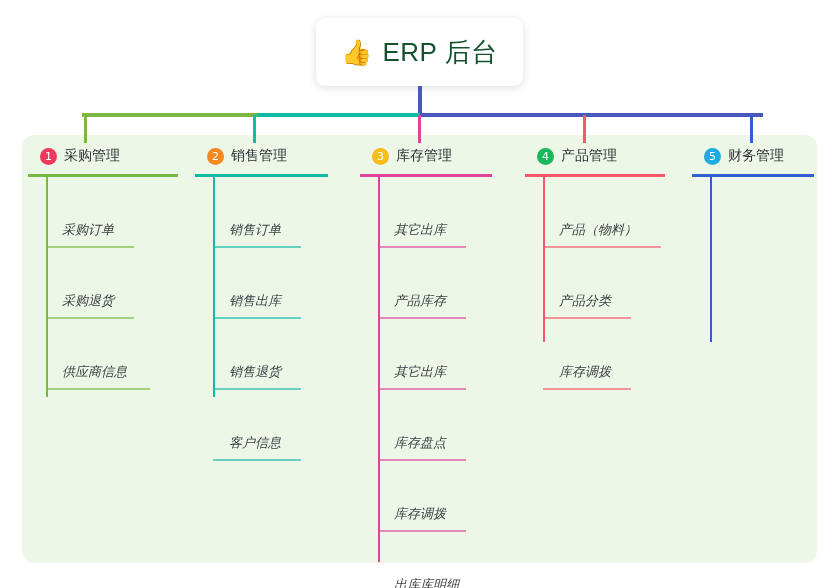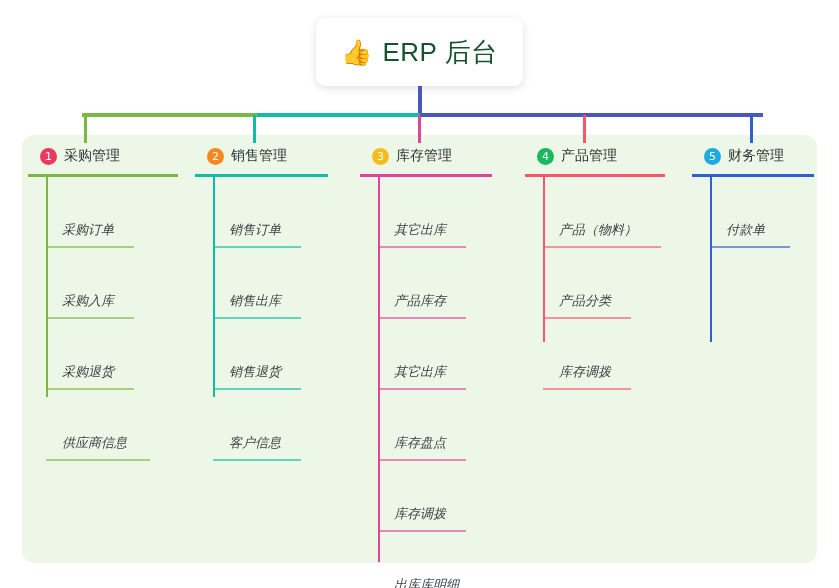--- a/index.html
+++ b/index.html
@@ -179,24 +179,20 @@
           <span class="col-title">采购管理</span>
         </div>
         <div class="col-rule" style="background: rgb(121, 184, 67); width: 150px;"></div>
         <div class="leaves">
           <div class="spine" style="background: rgb(121, 184, 67); height: 220px;"></div>
           <div class="leaf">
             <span class="leaf-label">采购订单</span>
             <div class="leaf-rule" style="background: rgb(121, 184, 67); width: 88px; opacity: 0.62;"></div>
           </div>
           <div class="leaf">
-            <span class="leaf-label">采购入库</span>
-            <div class="leaf-rule" style="background: rgb(121, 184, 67); width: 88px; opacity: 0.62;"></div>
-          </div>
-          <div class="leaf">
             <span class="leaf-label">采购退货</span>
             <div class="leaf-rule" style="background: rgb(121, 184, 67); width: 88px; opacity: 0.62;"></div>
           </div>
           <div class="leaf">
             <span class="leaf-label">供应商信息</span>
             <div class="leaf-rule" style="background: rgb(121, 184, 67); width: 104px; opacity: 0.62;"></div>
           </div>
         </div>
       </div>
       <div class="column" style="left: 195px; width: 133px;">
@@ -282,21 +278,17 @@
         </div>
       </div>
       <div class="column" style="left: 692px; width: 122px;">
         <div class="col-head">
           <span class="badge" style="background: rgb(28, 172, 224);">5</span>
           <span class="col-title">财务管理</span>
         </div>
         <div class="col-rule" style="background: rgb(47, 95, 208); width: 122px;"></div>
         <div class="leaves">
           <div class="spine" style="background: rgb(47, 95, 208); height: 165px;"></div>
-          <div class="leaf">
-            <span class="leaf-label">付款单</span>
-            <div class="leaf-rule" style="background: rgb(47, 95, 208); width: 80px; opacity: 0.62;"></div>
-          </div>
         </div>
       </div>
     </div>
 
 </div>
 
 </body></html>

